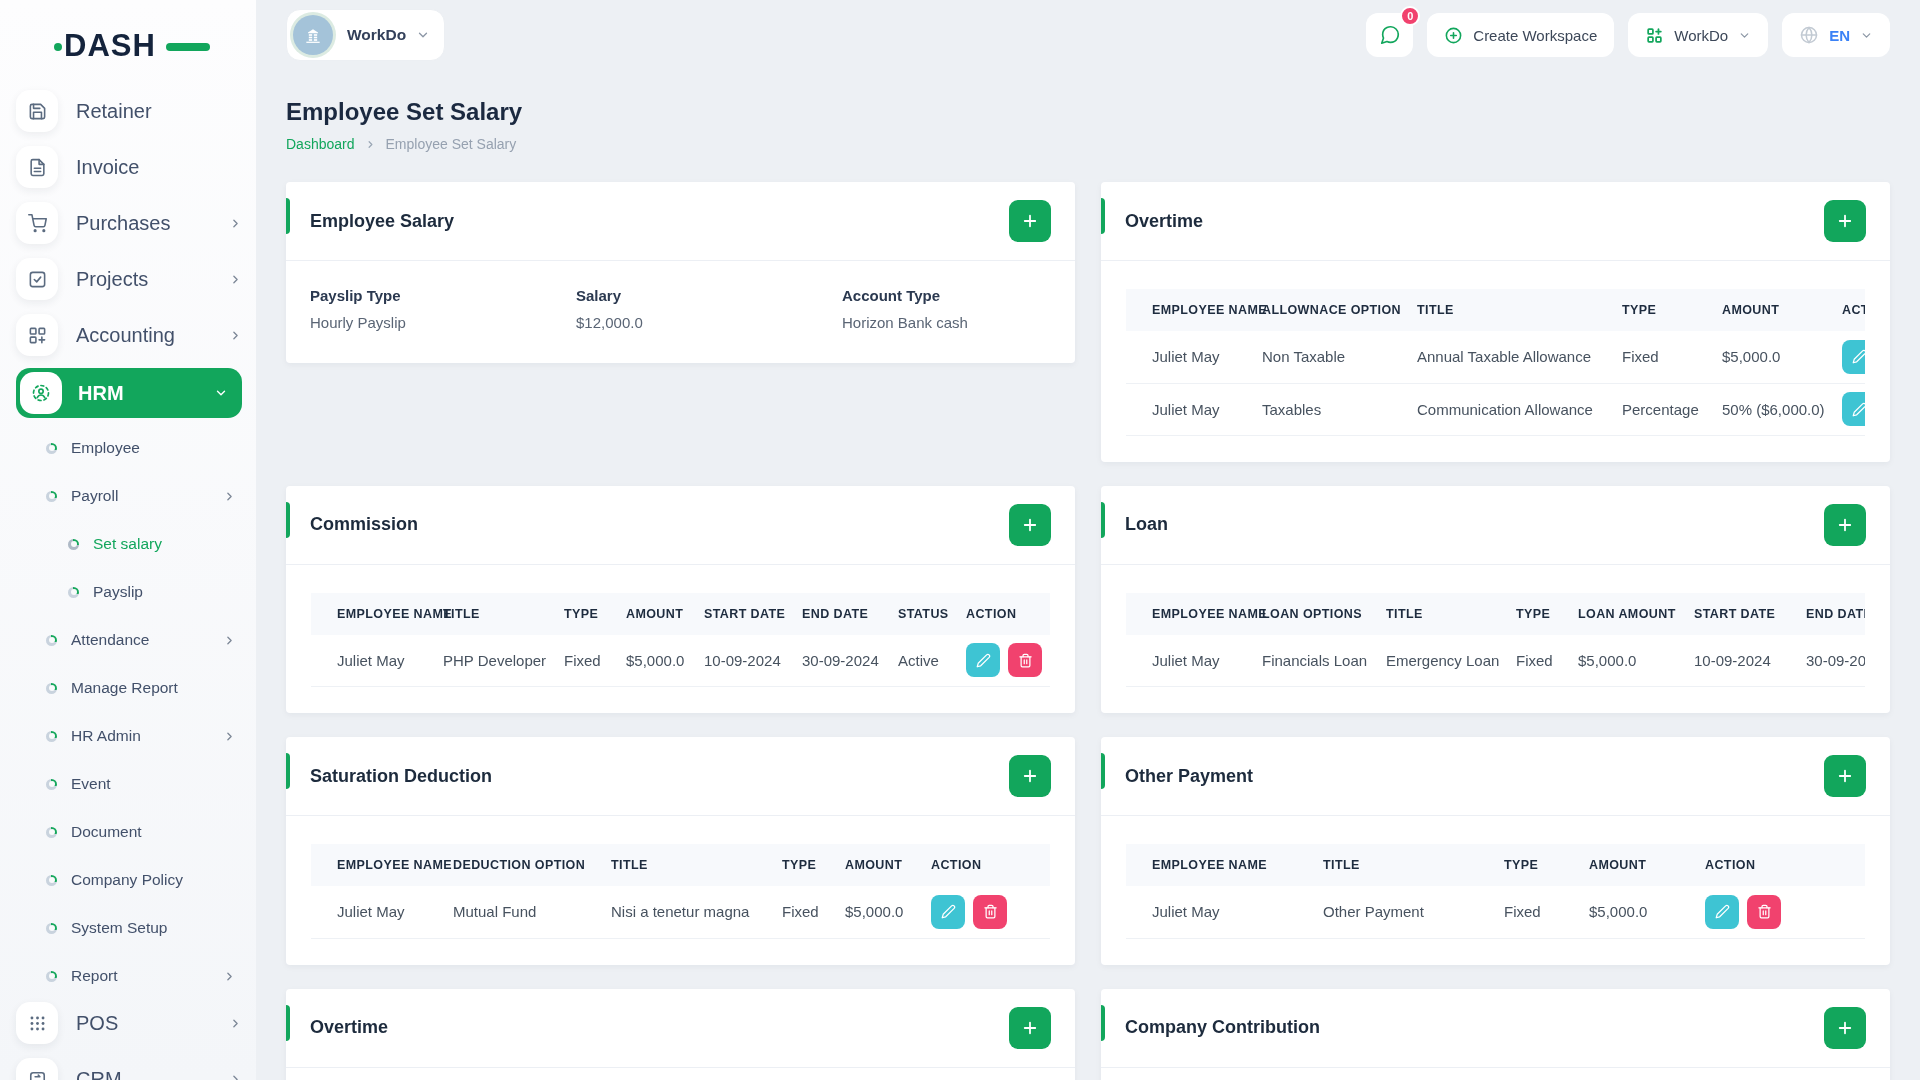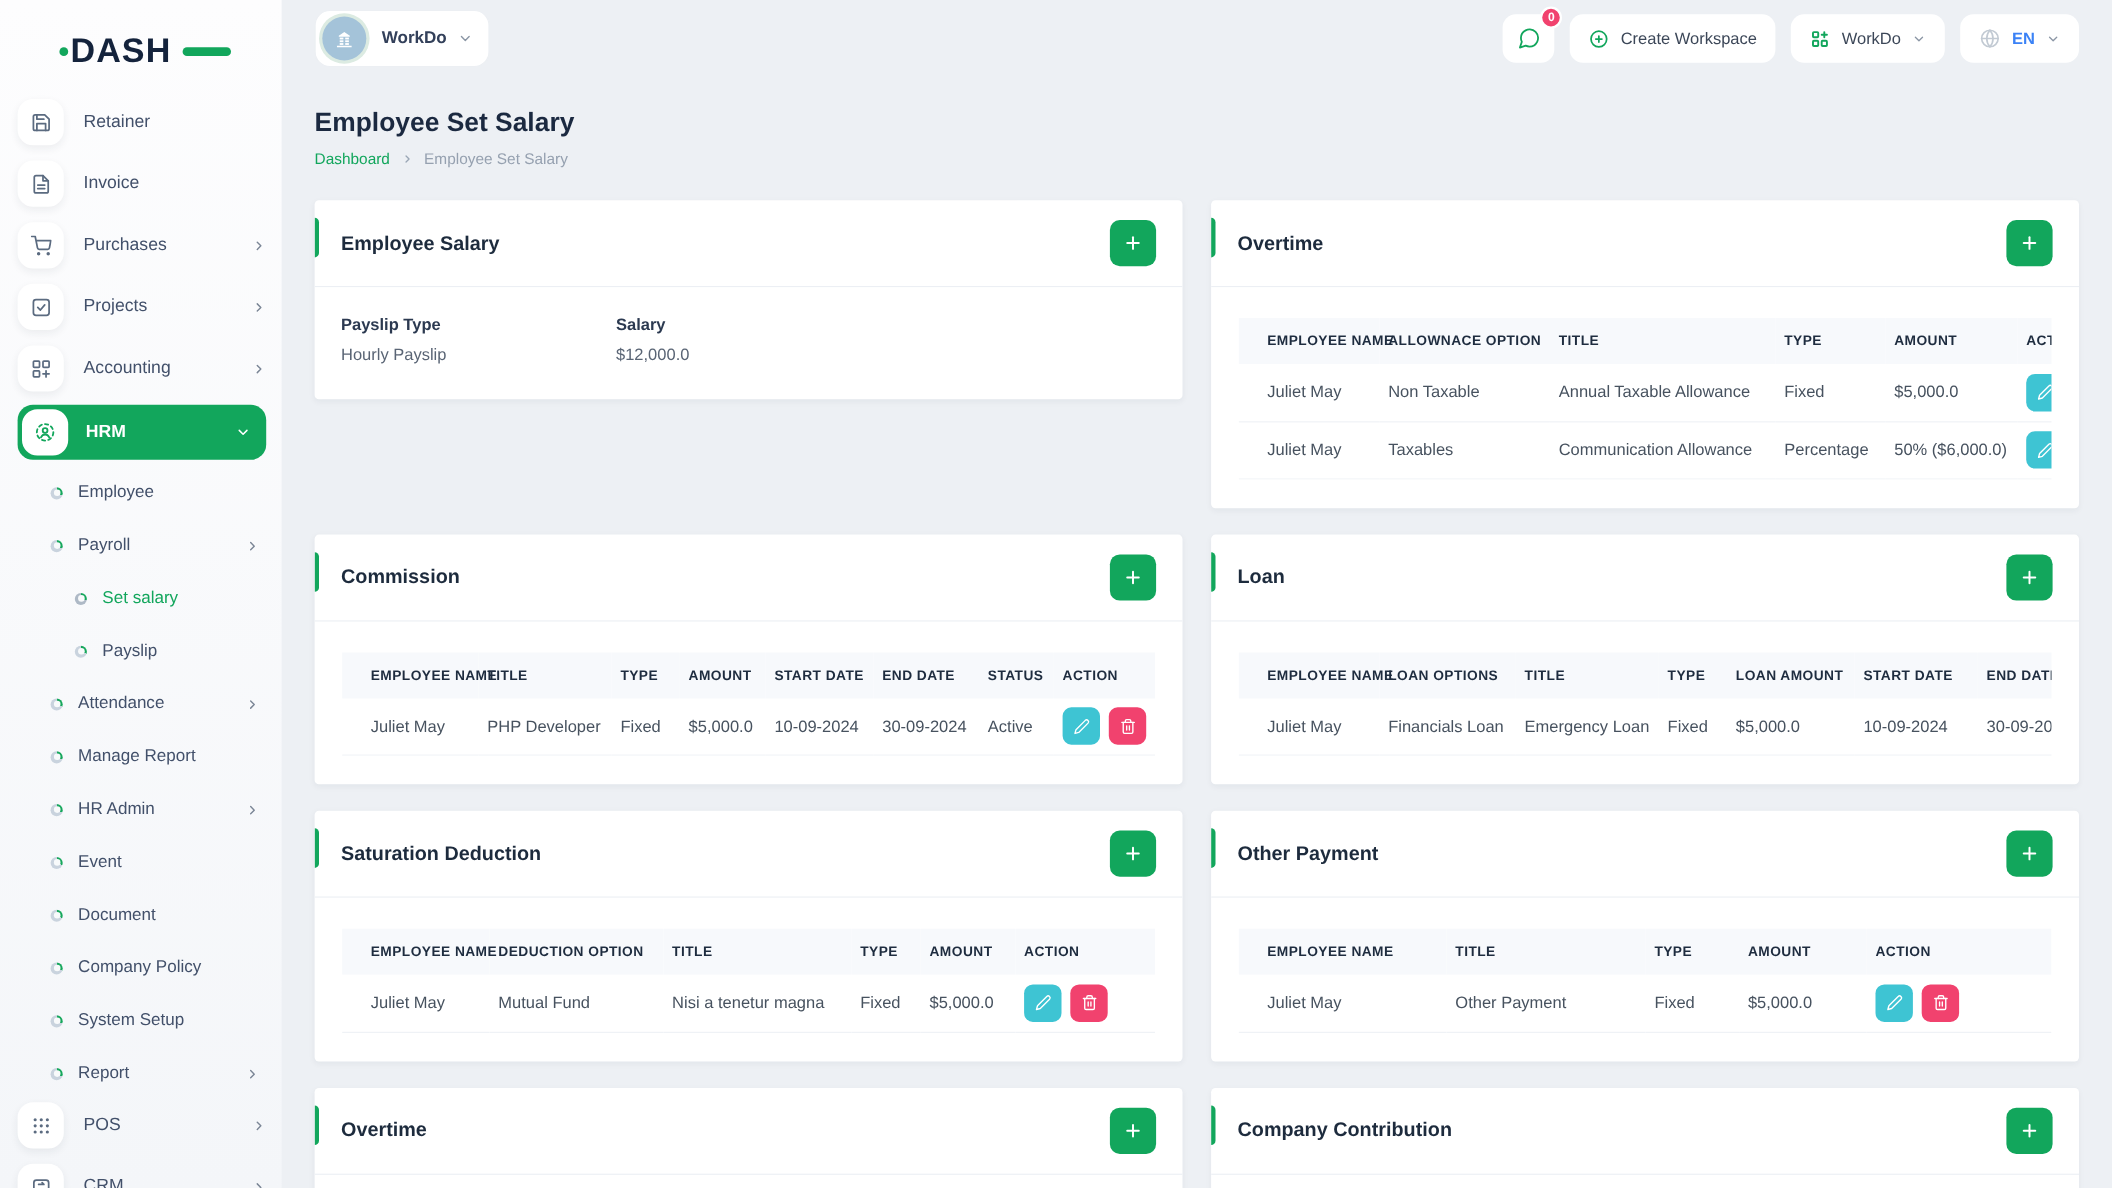--- a/index.html
+++ b/index.html
@@ -21,21 +21,21 @@
   .logo-dot { position:absolute; left:-10px; top:13px; width:8px; height:8px; border-radius:50%; background:#12a65c; }
   .logo-bar { position:absolute; right:-16px; top:13px; width:44px; height:8px; border-radius:5px; background:#12a65c; }
 
   .nav { margin-top:26px; padding:0 14px 0 16px; }
   .nav-item { display:flex; align-items:center; height:46px; margin-bottom:10px; cursor:pointer; }
   .nav-icon-box {
     width:42px; height:42px; border-radius:14px; background:#fff; flex:0 0 42px;
     box-shadow:0 3px 8px rgba(30,41,59,.07); display:flex; align-items:center; justify-content:center;
     color:#5b6b80;
   }
-  .nav-label { margin-left:18px; font-size:16px; color:#42506a; }
+  .nav-label { margin-left:18px; font-size:20px; color:#42506a; }
   .nav-chev { margin-left:auto; color:#7b8696; }
   .nav-item.active { background:#12a65c; border-radius:14px; height:50px; padding-left:4px; margin-bottom:6px; }
   .nav-item.active .nav-icon-box { color:#12a65c; box-shadow:none; }
   .nav-item.active .nav-label { color:#fff; font-weight:700; margin-left:16px; }
   .nav-item.active .nav-chev { color:#fff; margin-right:14px; }
 
   .sub-item { display:flex; align-items:center; height:48px; padding-left:30px; cursor:pointer; }
   .sub-item .nav-label { margin-left:14px; font-size:15.5px; }
   .sub-item .nav-chev { margin-right:6px; }
   .sub-sub { padding-left:52px; }
@@ -79,21 +79,21 @@
   .card { background:#fff; border-radius:4px; position:relative; overflow:hidden;
     box-shadow:0 2px 6px rgba(25,39,62,.05); }
   .card-head { display:flex; align-items:center; justify-content:space-between;
     padding:18px 24px; border-bottom:1px solid #eceff4; position:relative; }
   .accent { position:absolute; left:0; top:16px; width:4px; height:36px; background:#12a65c;
     border-radius:0 4px 4px 0; }
   .card-title { font-size:18px; font-weight:700; color:#1d2b3d; }
   .add-btn { width:42px; height:42px; border-radius:9px; background:#12a65c; border:none;
     display:flex; align-items:center; justify-content:center; color:#fff; cursor:pointer; }
 
-  .fields { display:grid; grid-template-columns:250px 250px 1fr; padding:26px 24px 32px; }
+  .fields { display:grid; grid-template-columns:250px 250px 1fr; padding:26px 24px 32px;gap:16px; }
   .f-label { font-size:15px; font-weight:700; color:#2b3950; margin-bottom:10px; }
   .f-value { font-size:15px; color:#5a6575; }
 
   .table-wrap { margin:28px 25px 26px; overflow:hidden; }
   table { border-collapse:collapse; table-layout:fixed; }
   .w-full { width:100%; }
   th { background:#f7f9fc; font-size:12.5px; font-weight:700; color:#1e2c3f; text-align:left;
     padding:14px 8px; letter-spacing:.4px; white-space:nowrap; text-transform:uppercase; }
   td { font-size:15px; color:#47525f; padding:0 8px; height:52px;
     border-bottom:1px solid #eef1f5; white-space:nowrap; overflow:hidden; }
@@ -433,20 +433,24 @@
             </button>
         </div>
         <div class="fields">
           <div>
             <div class="f-label">Payslip Type</div>
             <div class="f-value">Hourly Payslip</div>
           </div>
           <div>
             <div class="f-label">Salary</div>
             <div class="f-value">$12,000.0</div>
+          </div>
+          <div>
+            <div class="f-label">Account Type</div>
+            <div class="f-value">Horizon Bank cash</div>
           </div>
         </div>
       </section>
 
       <section class="card">
         <div class="card-head">
           <span class="accent"></span>
           <h2 class="card-title">Overtime</h2>
           <button class="add-btn">
               <svg width="18" height="18" viewBox="0 0 24 24" fill="none" stroke="currentColor" stroke-width="2.4" stroke-linecap="round">

